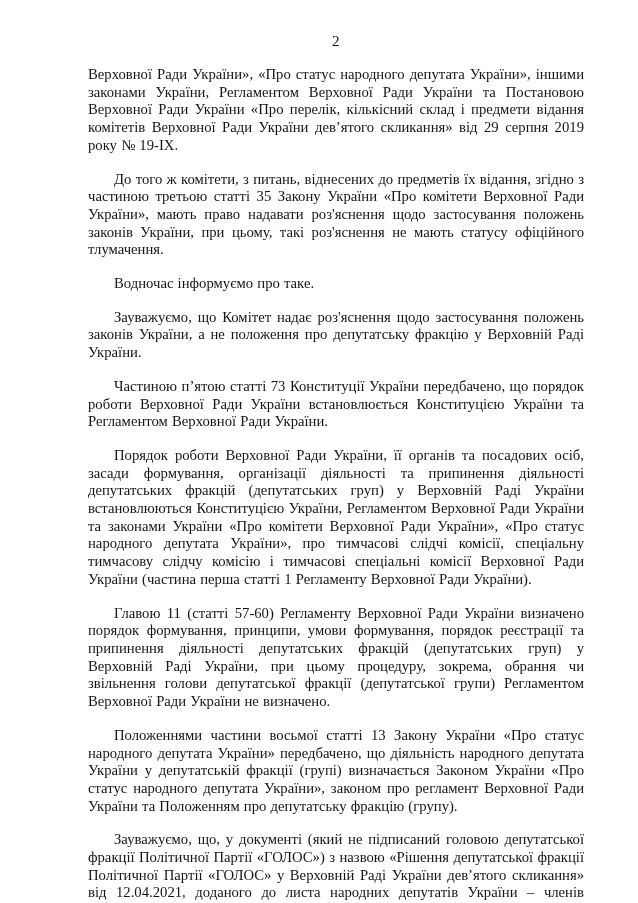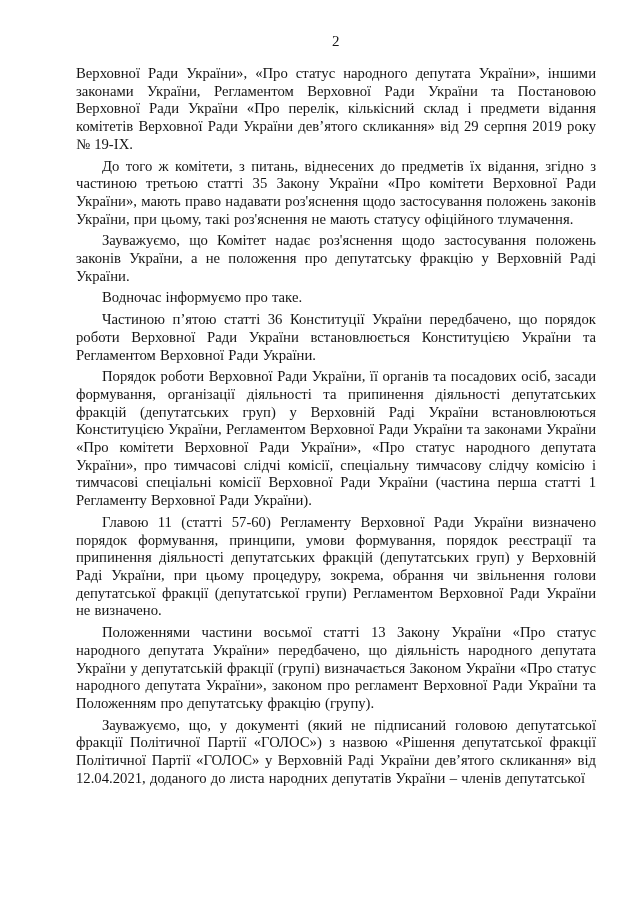--- a/index.html
+++ b/index.html
@@ -25,39 +25,39 @@
     margin-bottom: 15px;
     letter-spacing: 0.5px;
   }
   .doc-body {
     width: 528px;
     font-size: 14.7px;
     line-height: 17.7px;
     text-align: justify;
   }
   .para {
-    margin: 4px;
+    margin: 16px;
     padding: 0;
     text-indent: 26px;
     word-spacing: 0.5px;
   }
   .para.no-indent {
     text-indent: 0;
   }
 </style>
 </head>
 <body>
 
 <div class="page">
   <div class="page-number">2</div>
 
   <div class="doc-body">
     <p class="para no-indent">Верховної Ради України», «Про статус народного депутата України», іншими законами України, Регламентом Верховної Ради України та Постановою Верховної Ради України «Про перелік, кількісний склад і предмети відання комітетів Верховної Ради України дев’ятого скликання» від 29 серпня 2019 року № 19-ІХ.</p>
     <p class="para">До того ж комітети, з питань, віднесених до предметів їх відання, згідно з частиною третьою статті 35 Закону України «Про комітети Верховної Ради України», мають право надавати роз'яснення щодо застосування положень законів України, при цьому, такі роз'яснення не мають статусу офіційного тлумачення.</p>
+    <p class="para">Водночас інформуємо про таке.</p>
     <p class="para">Зауважуємо, що Комітет надає роз'яснення щодо застосування положень законів України, а не положення про депутатську фракцію у Верховній Раді України.</p>
-    <p class="para">Водночас інформуємо про таке.</p>
-    <p class="para">Частиною п’ятою статті 36 Конституції України передбачено, що порядок роботи Верховної Ради України встановлюється Конституцією України та Регламентом Верховної Ради України.</p>
+    <p class="para">Частиною п’ятою статті 73 Конституції України передбачено, що порядок роботи Верховної Ради України встановлюється Конституцією України та Регламентом Верховної Ради України.</p>
     <p class="para">Порядок роботи Верховної Ради України, її органів та посадових осіб, засади формування, організації діяльності та припинення діяльності депутатських фракцій (депутатських груп) у Верховній Раді України встановлюються Конституцією України, Регламентом Верховної Ради України та законами України «Про комітети Верховної Ради України», «Про статус народного депутата України», про тимчасові слідчі комісії, спеціальну тимчасову слідчу комісію і тимчасові спеціальні комісії Верховної Ради України (частина перша статті 1 Регламенту Верховної Ради України).</p>
     <p class="para">Главою 11 (статті 57-60) Регламенту Верховної Ради України визначено порядок формування, принципи, умови формування, порядок реєстрації та припинення діяльності депутатських фракцій (депутатських груп) у Верховній Раді України, при цьому процедуру, зокрема, обрання чи звільнення голови депутатської фракції (депутатської групи) Регламентом Верховної Ради України не визначено.</p>
     <p class="para">Положеннями частини восьмої статті 13 Закону України «Про статус народного депутата України» передбачено, що діяльність народного депутата України у депутатській фракції (групі) визначається Законом України «Про статус народного депутата України», законом про регламент Верховної Ради України та Положенням про депутатську фракцію (групу).</p>
     <p class="para">Зауважуємо, що, у документі (який не підписаний головою депутатської фракції Політичної Партії «ГОЛОС») з назвою «Рішення депутатської фракції Політичної Партії «ГОЛОС» у Верховній Раді України дев’ятого скликання» від 12.04.2021, доданого до листа народних депутатів України – членів депутатської</p>
   </div>
 </div>
 
 </body></html>

